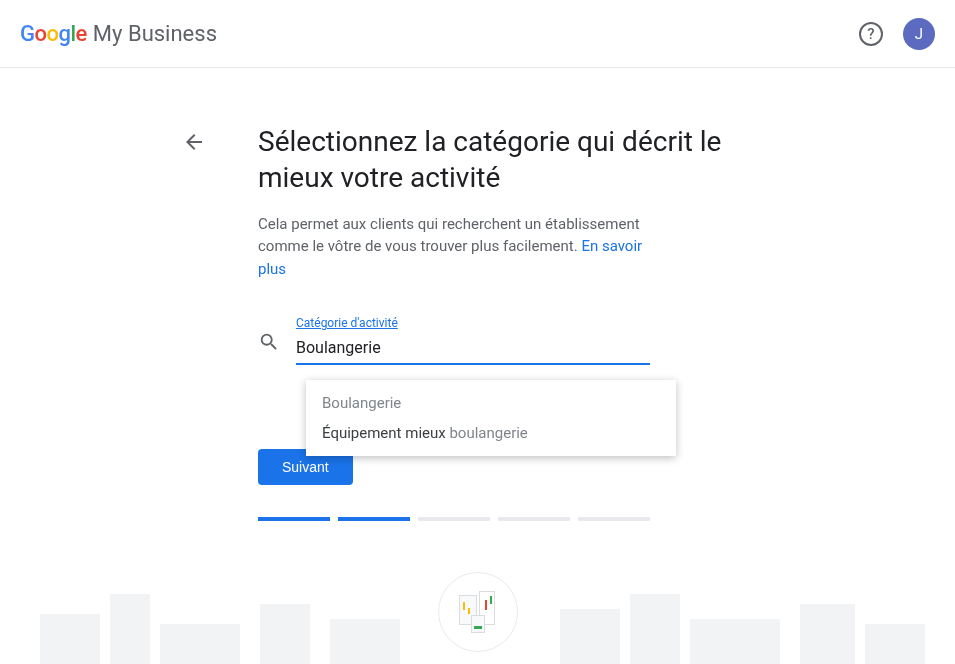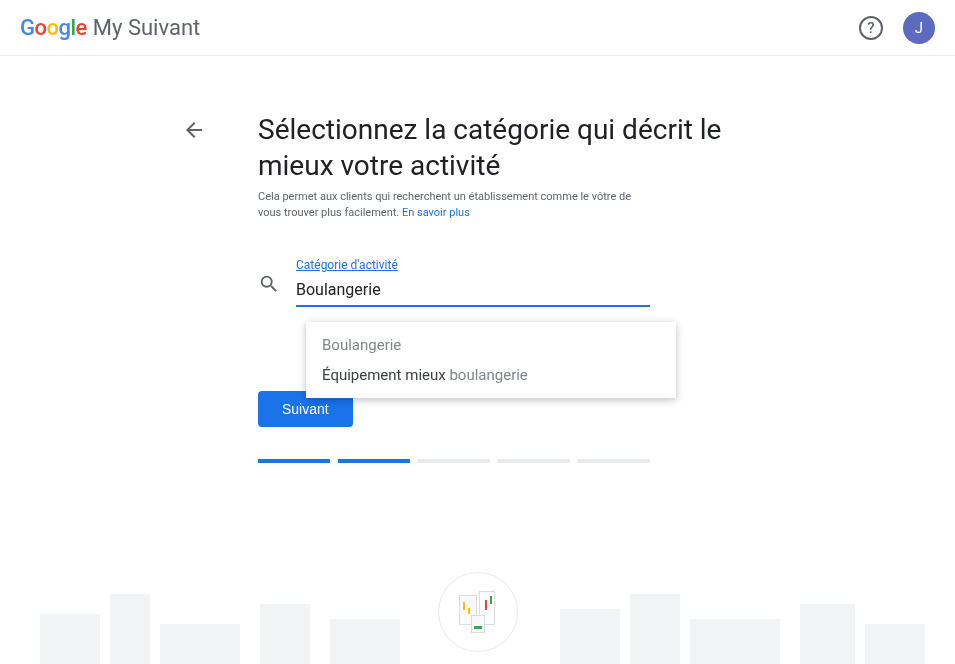--- a/index.html
+++ b/index.html
@@ -6,21 +6,21 @@
     body {
       font-family: 'Google Sans', Roboto, Arial, sans-serif;
       background: #fff;
       color: #202124;
       width: 955px;
       height: 664px;
       overflow: hidden;
       position: relative;
     }
     .header {
-      height: 56px;
+      height: 68px;
       border-bottom: 1px solid #e8eaed;
       display: flex;
       align-items: center;
       padding: 0 20px;
       justify-content: space-between;
     }
     .header-left { display: flex; align-items: center; gap: 6px; }
     .google-logo {
       font-size: 22px;
       font-weight: 500;
@@ -72,26 +72,26 @@
       width: 24px;
       height: 24px;
       cursor: pointer;
       color: #5f6368;
     }
     .title {
       font-size: 28px;
       color: #202124;
       font-weight: 400;
       line-height: 1.3;
-      margin-bottom: 4px;
+      margin-bottom: 16px;
       padding-left: 38px;
     }
     .content-inner { padding-left: 38px; max-width: 430px; }
     .desc {
-      font-size: 11px;
+      font-size: 15px;
       color: #5f6368;
       line-height: 1.5;
       margin-bottom: 36px;
     }
     .link { color: #1a73e8; cursor: pointer; }
     .input-wrap {
       display: flex;
       align-items: flex-end;
       gap: 16px;
       position: relative;
@@ -208,21 +208,21 @@
     .bag-stripe { position: absolute; }
   </style>
 </head>
 <body>
 
 <div class="header">
   <div class="header-left">
     <span class="google-logo">
       <span class="g-b">G</span><span class="g-r">o</span><span class="g-y">o</span><span class="g-b">g</span><span class="g-g">l</span><span class="g-r">e</span>
     </span>
-    <span class="product-name">My Suivant</span>
+    <span class="product-name">My Business</span>
   </div>
   <div class="header-right">
     <div class="help-icon">
       <span>?</span>
     </div>
     <div class="avatar">
       <span>J</span>
     </div>
   </div>
 </div>

